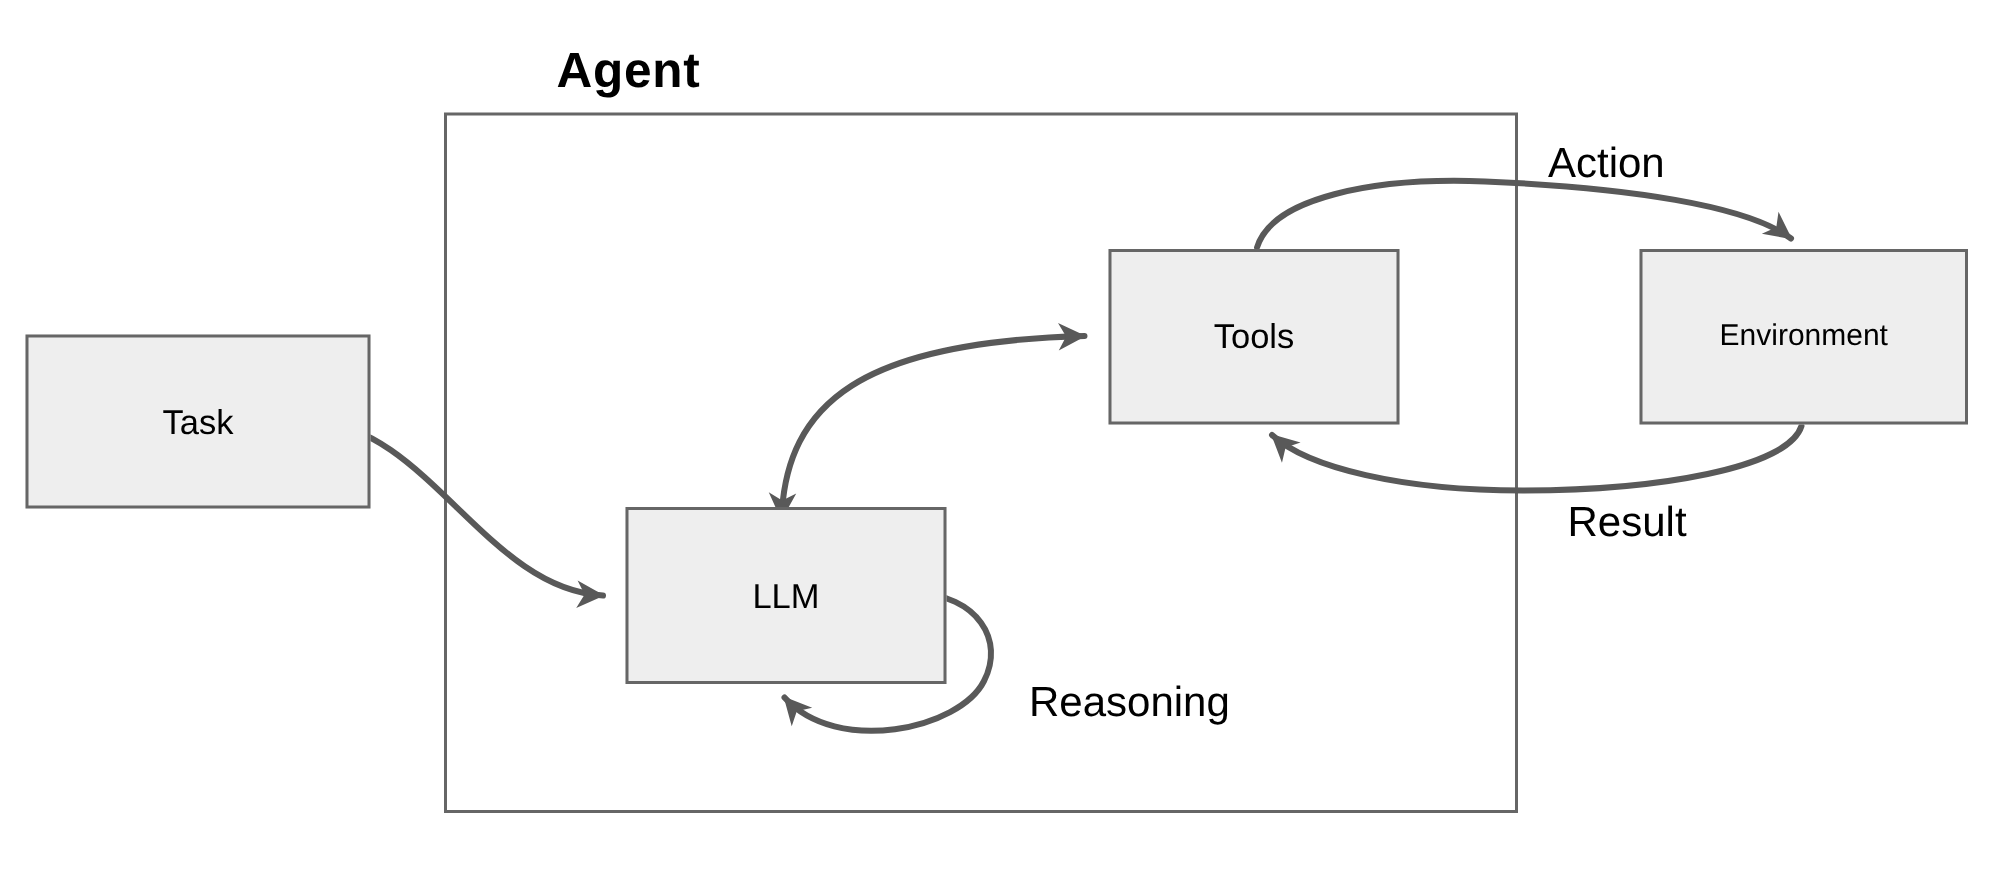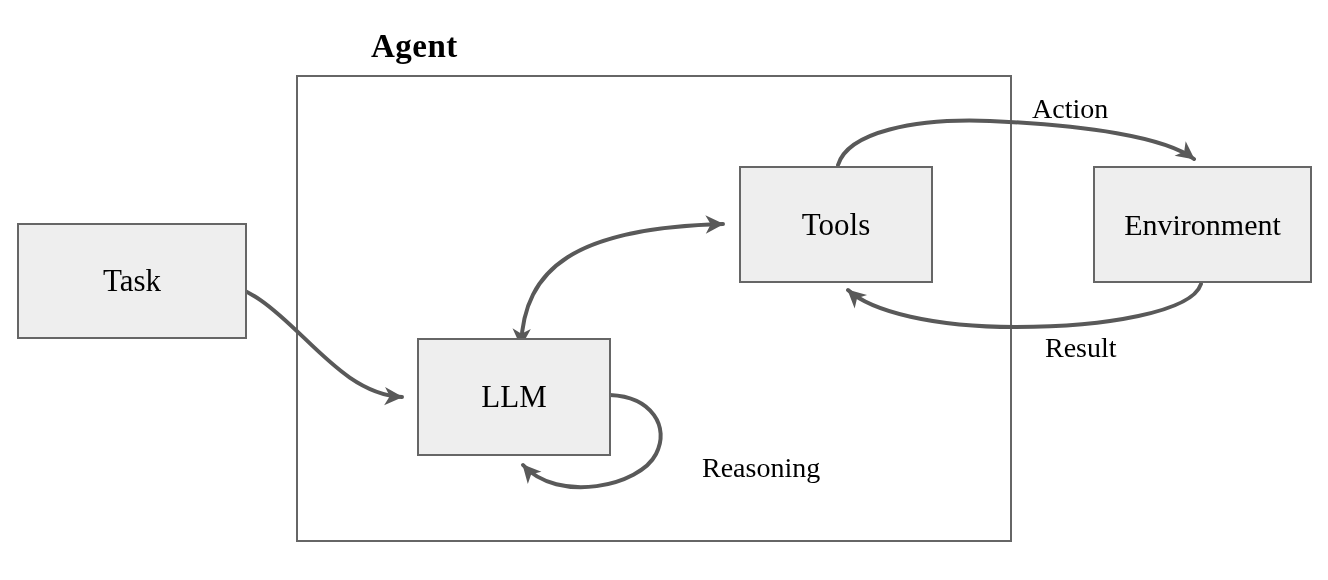--- a/index.html
+++ b/index.html
@@ -1,21 +1,21 @@
 <!DOCTYPE html>
 <html><head>
 <meta charset="utf-8">
 <style>
   html, body { margin: 0; padding: 0; background: #ffffff; }
   .canvas {
     position: relative;
     width: 1328px;
     height: 580px;
     background: #ffffff;
-    font-family: Liberation Serif, serif;
+    font-family: Liberation Sans, sans-serif;
     color: #000000;
     overflow: hidden;
   }
   .agent-frame {
     position: absolute;
     left: 296px; top: 75px;
     width: 716px; height: 467px;
     border: 2px solid #666666;
     box-sizing: border-box;
     background: transparent;
@@ -28,43 +28,43 @@
     letter-spacing: 0.5px;
   }
   .node {
     position: absolute;
     background: #eeeeee;
     border: 2px solid #666666;
     box-sizing: border-box;
     display: flex;
     align-items: center;
     justify-content: center;
-    font-size: 31px;
+    font-size: 23px;
     color: #000000;
     text-align: center;
   }
   #node-task { left: 17px;   top: 223px; width: 230px; height: 116px; }
-  #node-llm  { left: 417px;  top: 338px; width: 194px; height: 118px; }
+  #node-llm  { left: 417px;  top: 338px; width: 214px; height: 118px; }
   #node-tools{ left: 739px;  top: 166px; width: 194px; height: 117px; }
-  #node-env  { left: 1093px; top: 166px; width: 219px; height: 117px; font-size: 30px; }
+  #node-env  { left: 1093px; top: 166px; width: 219px; height: 117px; font-size: 20px; }
   .edges-layer {
     position: absolute;
     left: 0; top: 0;
     width: 1328px; height: 580px;
     pointer-events: none;
   }
   .edge-label {
     position: absolute;
     font-size: 28px;
     color: #000000;
     white-space: nowrap;
   }
   #label-action    { left: 1032px; top: 93px; }
   #label-result    { left: 1045px; top: 332px; }
-  #label-reasoning { left: 686px;  top: 452px; margin-left: 16px; }
+  #label-reasoning { left: 686px;  top: 452px; }
 </style>
 </head>
 <body>
 
 <div class="canvas">
 
   <div class="agent-frame"></div>
   <div class="agent-title">Agent</div>
 
   <svg class="edges-layer" width="1328" height="580" viewBox="0 0 1328 580" xmlns="http://www.w3.org/2000/svg">

